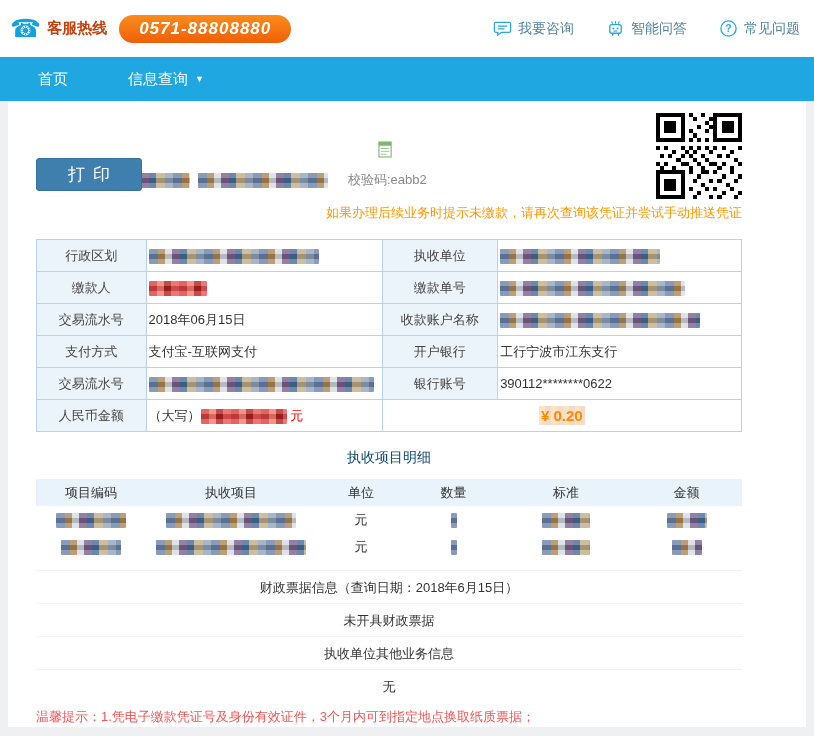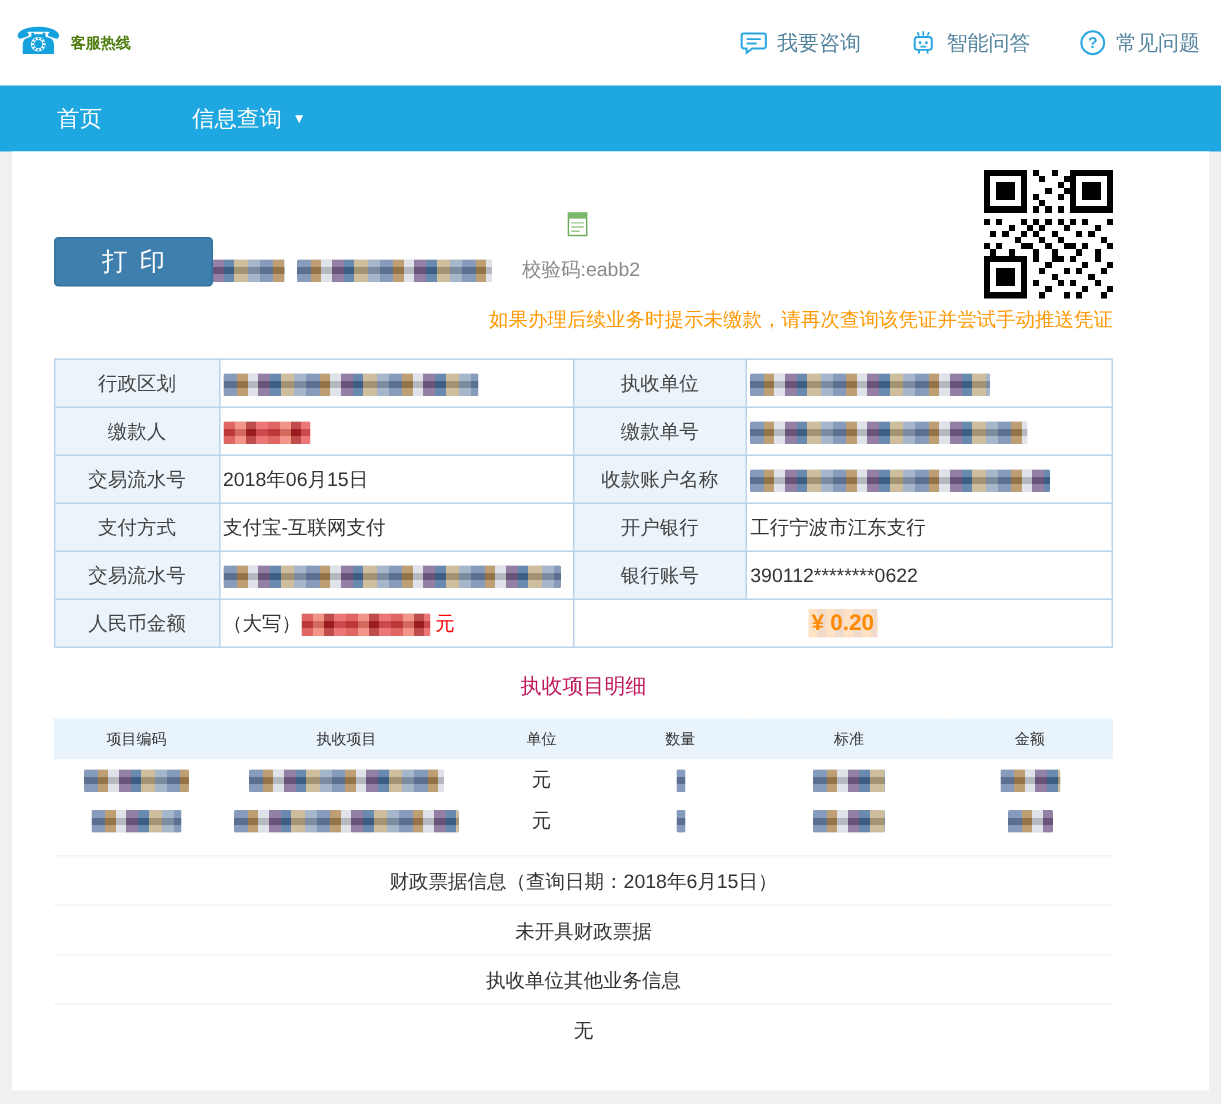--- a/index.html
+++ b/index.html
@@ -6,21 +6,21 @@
   body {
     width: 814px; height: 736px; overflow: hidden;
     background: #eef0f1;
     font-family: "Liberation Sans", sans-serif;
   }
 
   
   .topbar { height: 57px; background: #fff; display: flex; align-items: center; justify-content: space-between; padding: 0 14px 0 10px; }
   .hotline { display: flex; align-items: center; }
   .phone-icon { font-size: 25px; color: #14a2de; margin-right: 6px; line-height: 1; }
-  .hotline-label { font-size: 10px; font-weight: bold; color: #4d7c0f; margin-right: 12px; }
+  .hotline-label { font-size: 15px; font-weight: bold; color: #c2410c; margin-right: 12px; }
   .badge { background: linear-gradient(180deg, #fb8c1e, #ef5f07); color: #fff; font-weight: bold; font-style: italic; font-size: 17px; padding: 4px 20px; border-radius: 16px; letter-spacing: 1px; }
   .toplinks { display: flex; align-items: flex-end; }
   .toplink { display: flex; align-items: center; margin-left: 32px; color: #54849e; font-size: 14px; cursor: pointer; text-decoration: none; }
   .toplink svg { margin-right: 6px; }
 
   
   .navbar { height: 44px; background: #1ea7e0; display: flex; align-items: center; padding-left: 38px; }
   .nav-item { color: #fff; font-size: 15px; text-decoration: none; cursor: pointer; margin-right: 60px; display: flex; align-items: center; }
   .caret { font-size: 9px; margin-left: 7px; }
 
@@ -58,37 +58,38 @@
       repeating-linear-gradient(90deg, #6d86ad 0 9px, #b08a55 9px 16px, #d8dde4 16px 23px, #7d6490 23px 31px, #48709c 31px 38px, #c3b089 38px 47px, #93a7bf 47px 55px); }
   .mosaic-red {
     background:
       repeating-linear-gradient(0deg, rgba(255,255,255,.2) 0 5px, rgba(0,0,0,.12) 5px 10px),
       repeating-linear-gradient(90deg, #d84040 0 8px, #f07a6a 8px 15px, #b02020 15px 22px, #e85454 22px 30px); }
   .w6{width:6px}.w30{width:30px}.w40{width:40px}.w48{width:48px}.w58{width:58px}.w60{width:60px}
   .w70{width:70px}.w72{width:72px}.w86{width:86px}.w130{width:130px}.w150{width:150px}
   .w160{width:160px}.w170{width:170px}.w185{width:185px}.w200{width:200px}.w225{width:225px}
 
   
-  .section-title { text-align: center; font-size: 14px; color: #be185d; margin: 17px 0 12px; font-family: Liberation Mono, monospace; }
+  .section-title { text-align: center; font-size: 14px; color: #0c4a6e; margin: 17px 0 12px; font-family: Liberation Mono, monospace; }
   .detail { border-collapse: collapse; width: 100%; font-size: 13px; color: #333; }
-  .detail th { background: #e9f3fb; font-weight: normal; height: 27px; font-size: 10px; color: #333; }
+  .detail th { background: #e9f3fb; font-weight: normal; height: 27px; font-size: 13px; color: #333; }
   .detail td { height: 27px; text-align: center; }
 
   
   .center-row { text-align: center; font-size: 13px; color: #333; height: 33px; line-height: 33px; border-top: 1px solid #f3f3f3; }
   .center-row.mt { margin-top: 10px; }
   .tip { margin-top: 6px; font-size: 13px; color: #f55555; }
 </style>
 </head>
 <body>
 
 <header class="topbar">
   <div class="hotline">
     <span class="phone-icon">☎</span>
     <span class="hotline-label">客服热线</span>
+    <span class="badge">0571-88808880</span>
   </div>
   <div class="toplinks">
     <a class="toplink">
       <svg width="19" height="19" viewBox="0 0 20 20">
         <path d="M3 3.5h14a1.5 1.5 0 0 1 1.5 1.5v7.5a1.5 1.5 0 0 1-1.5 1.5H9l-4 3v-3H3a1.5 1.5 0 0 1-1.5-1.5V5A1.5 1.5 0 0 1 3 3.5z" fill="none" stroke="#2aa7e0" stroke-width="1.4"></path>
         <path d="M5 7.5h10M5 10.5h7" stroke="#2aa7e0" stroke-width="1.3" fill="none"></path>
       </svg>
       <span>我要咨询</span>
     </a>
     <a class="toplink">
@@ -254,16 +255,17 @@
             <td><span class="mosaic w30"></span></td>
           </tr>
         </tbody>
       </table>
 
       <div class="center-row mt">财政票据信息（查询日期：2018年6月15日）</div>
       <div class="center-row">未开具财政票据</div>
       <div class="center-row">执收单位其他业务信息</div>
       <div class="center-row">无</div>
 
+      <div class="tip">温馨提示：1.凭电子缴款凭证号及身份有效证件，3个月内可到指定地点换取纸质票据；</div>
 
     </div>
   </div>
 </div>
 
 </body></html>

